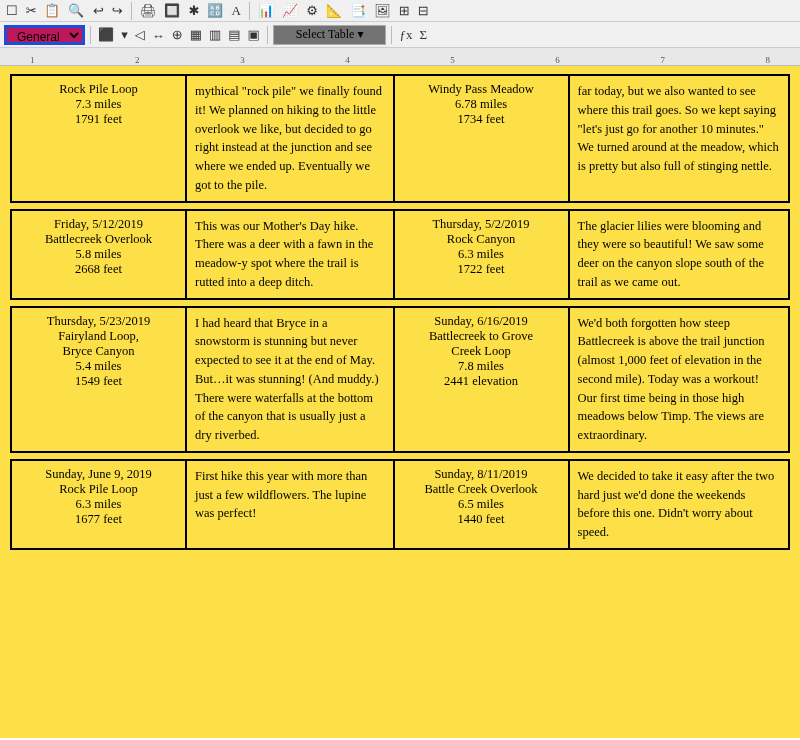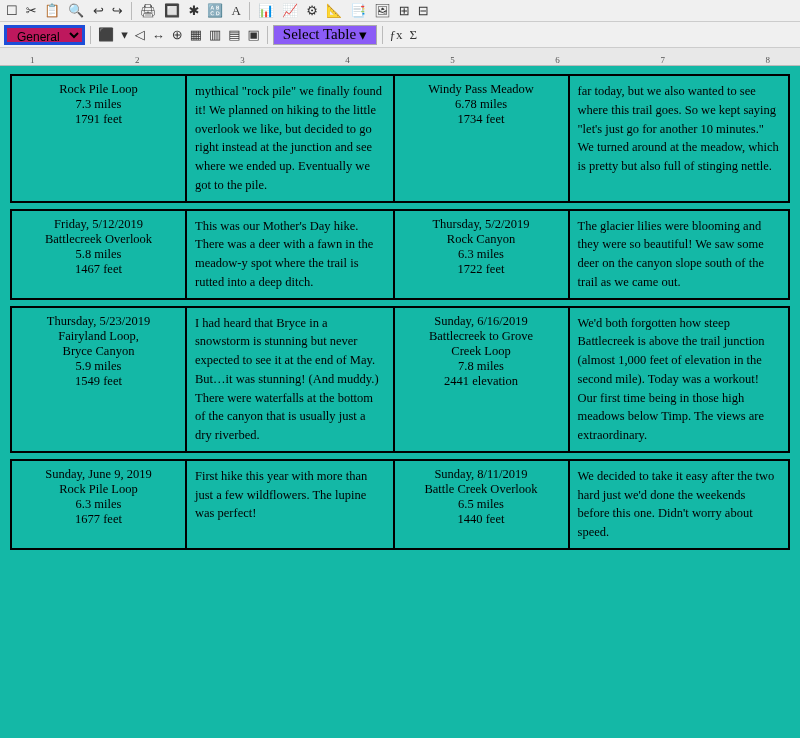--- a/index.html
+++ b/index.html
@@ -39,23 +39,23 @@
     }
     .font-selector {
       border: 3px solid #1d4ed8;
       background: #be185d;
       padding: 1px 6px;
       font-size: 12px;
       height: 20px;
     }
     .select-table-btn {
       border: 1px solid #aaa;
-      background: #8b5cf6;
-      padding: 1px 9px;
-      font-size: 15px;
+      background: #737373;
+      padding: 1px 22px;
+      font-size: 12px;
       height: 20px;
       cursor: pointer;
       display: flex;
       align-items: center;
       gap: 3px;
     }
     .ruler {
       background: #e8e8e8;
       border-bottom: 1px solid #bbb;
       height: 18px;
@@ -68,21 +68,21 @@
     }
     .ruler-marks {
       display: flex;
       width: 100%;
       justify-content: space-between;
       padding: 0 20px;
     }
 
     
     #doc-area {
-      background: #14b8a6;
+      background: #fde047;
       padding: 8px 10px;
       overflow-y: auto;
       height: calc(740px - 68px);
     }
 
     
     .doc-table {
       width: 100%;
       border-collapse: collapse;
     }
@@ -204,41 +204,41 @@
     </tr>
     <tr class="gap-row">
       <td colspan="4"></td>
     </tr>
 
     <tr>
       <td class="cell-info">
         <div>Friday, 5/12/2019</div>
         <div>Battlecreek Overlook</div>
         <div>5.8 miles</div>
-        <div>1467 feet</div>
+        <div>2668 feet</div>
       </td>
       <td class="cell-desc">This was our Mother's Day hike. There was a deer with a fawn in the meadow-y spot where the trail is rutted into a deep ditch.</td>
       <td class="cell-info">
         <div>Thursday, 5/2/2019</div>
         <div>Rock Canyon</div>
         <div>6.3 miles</div>
         <div>1722 feet</div>
       </td>
       <td class="cell-desc">The glacier lilies were blooming and they were so beautiful! We saw some deer on the canyon slope south of the trail as we came out.</td>
     </tr>
     <tr class="gap-row">
       <td colspan="4"></td>
     </tr>
 
     <tr>
       <td class="cell-info">
         <div>Thursday, 5/23/2019</div>
         <div>Fairyland Loop,</div>
         <div>Bryce Canyon</div>
-        <div>5.9 miles</div>
+        <div>5.4 miles</div>
         <div>1549 feet</div>
       </td>
       <td class="cell-desc">I had heard that Bryce in a snowstorm is stunning but never expected to see it at the end of May. But…it was stunning! (And muddy.) There were waterfalls at the bottom of the canyon that is usually just a dry riverbed.</td>
       <td class="cell-info">
         <div>Sunday, 6/16/2019</div>
         <div>Battlecreek to Grove</div>
         <div>Creek Loop</div>
         <div>7.8 miles</div>
         <div>2441 elevation</div>
       </td>

